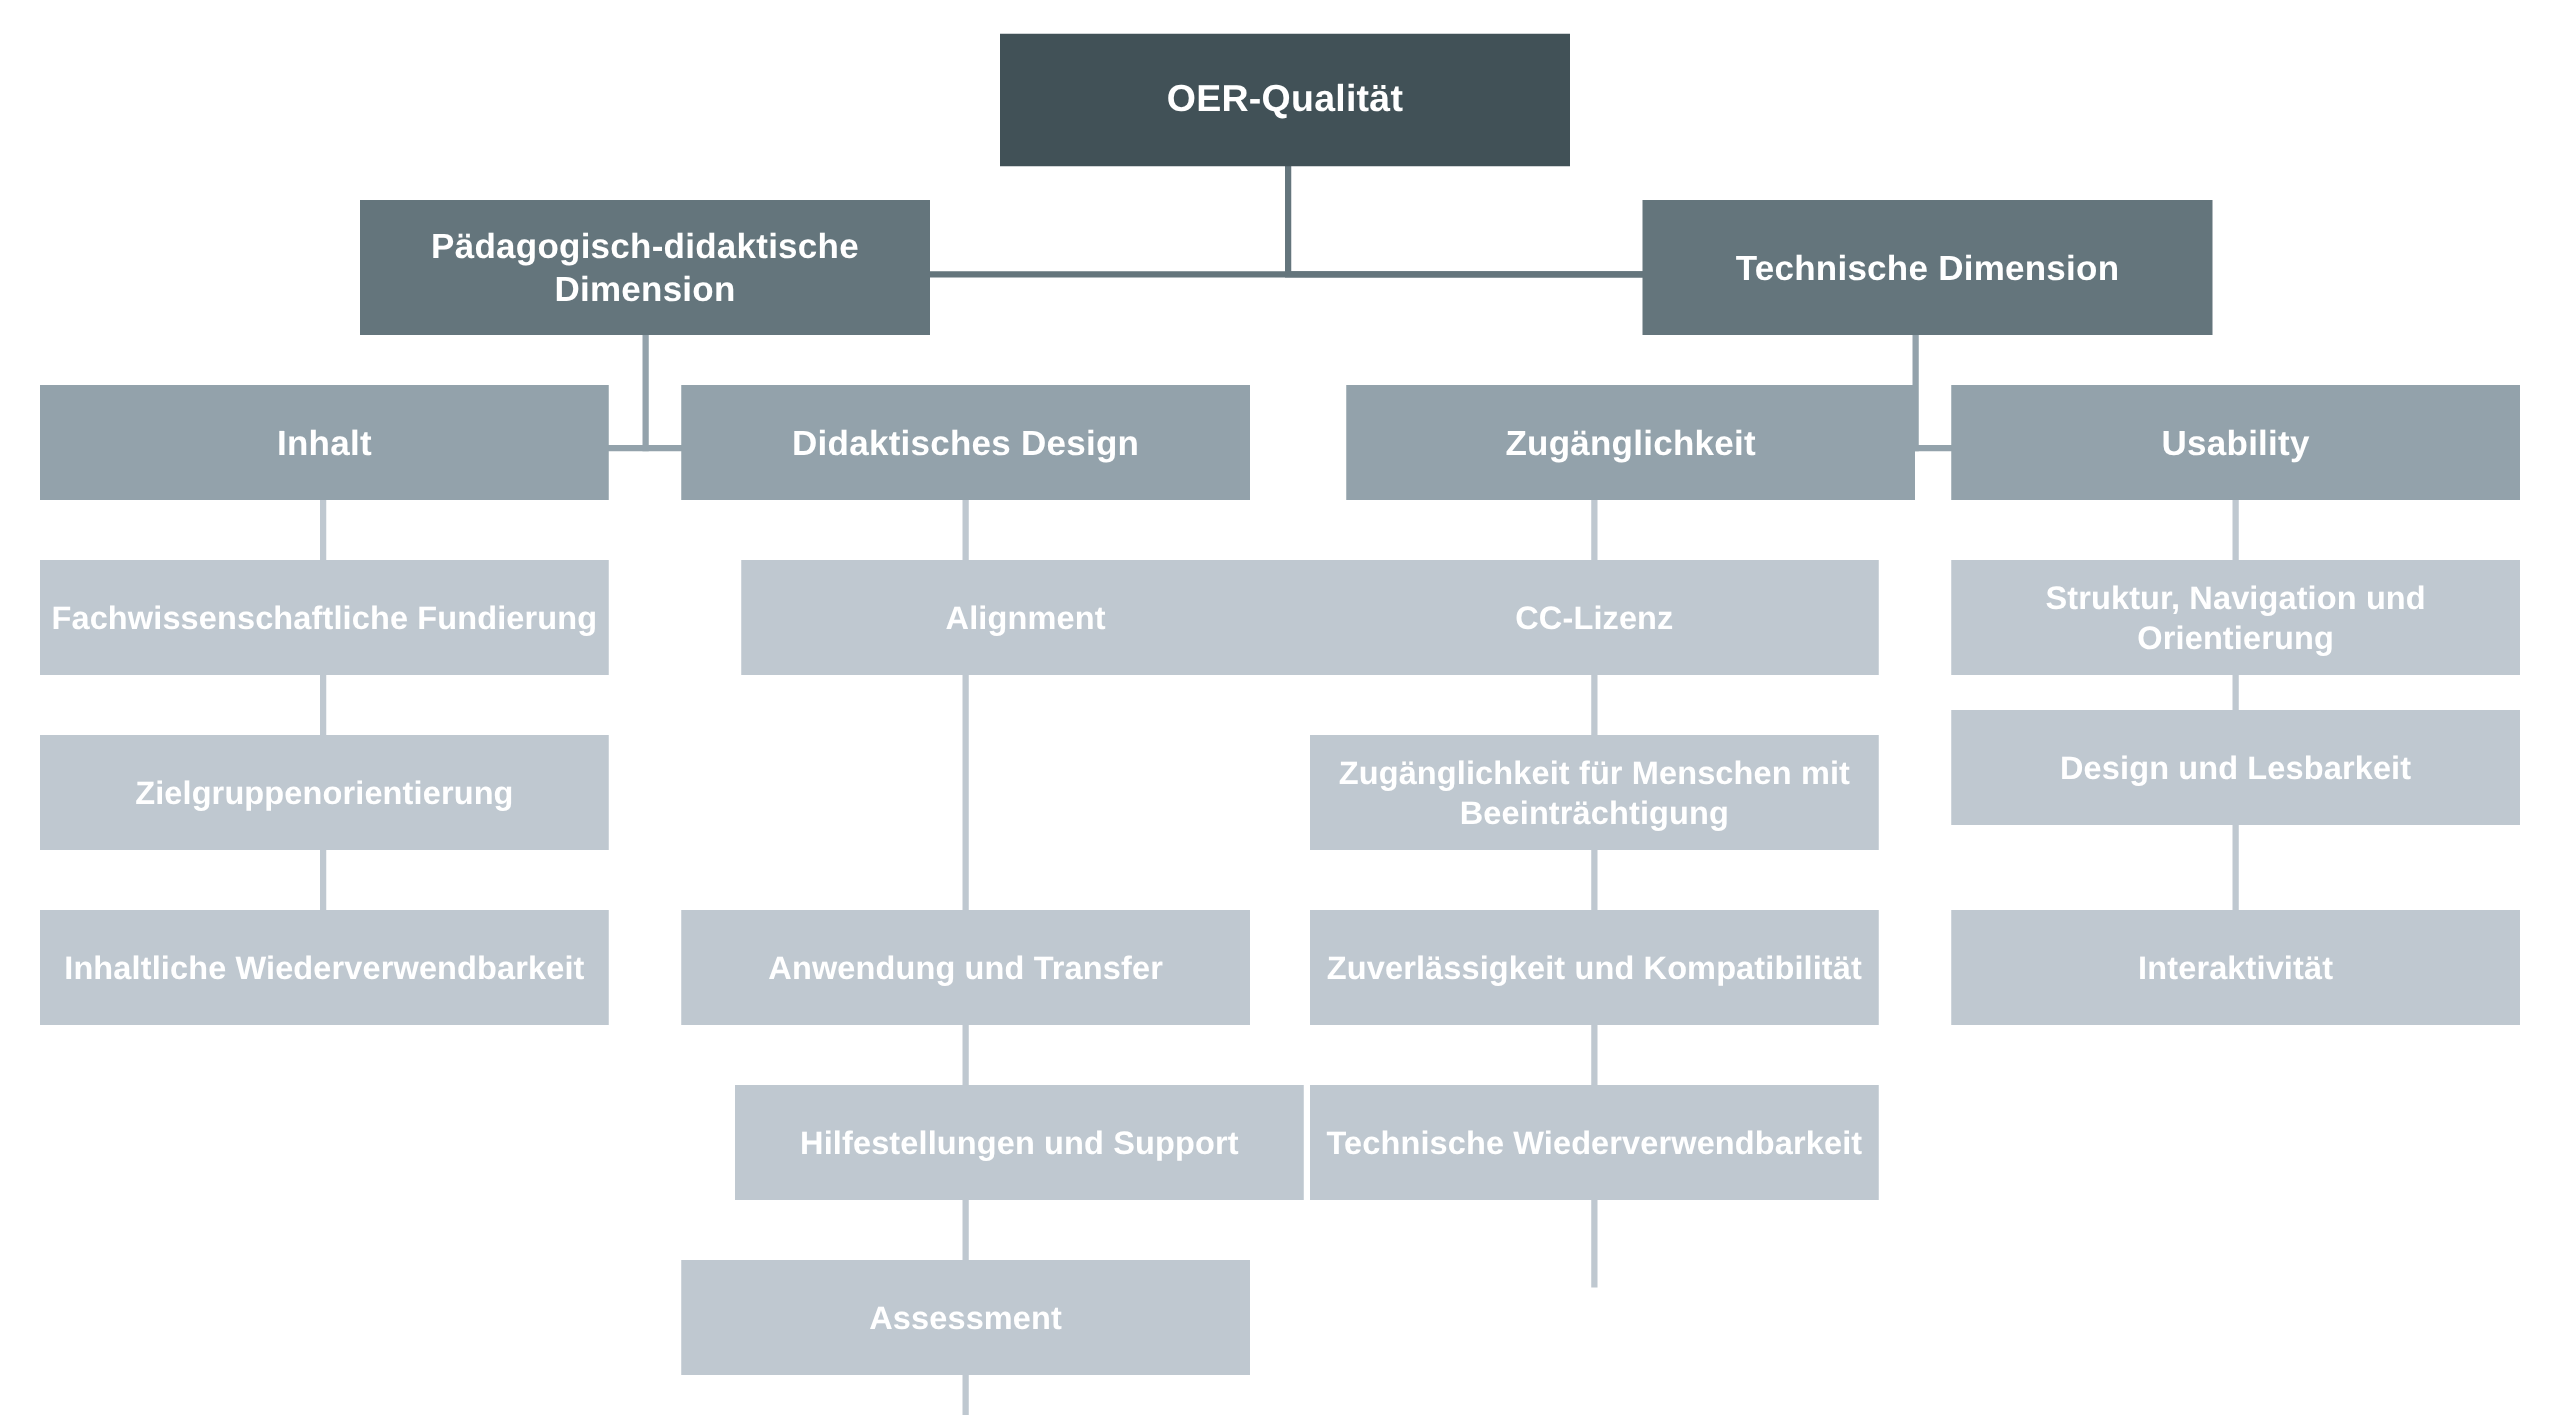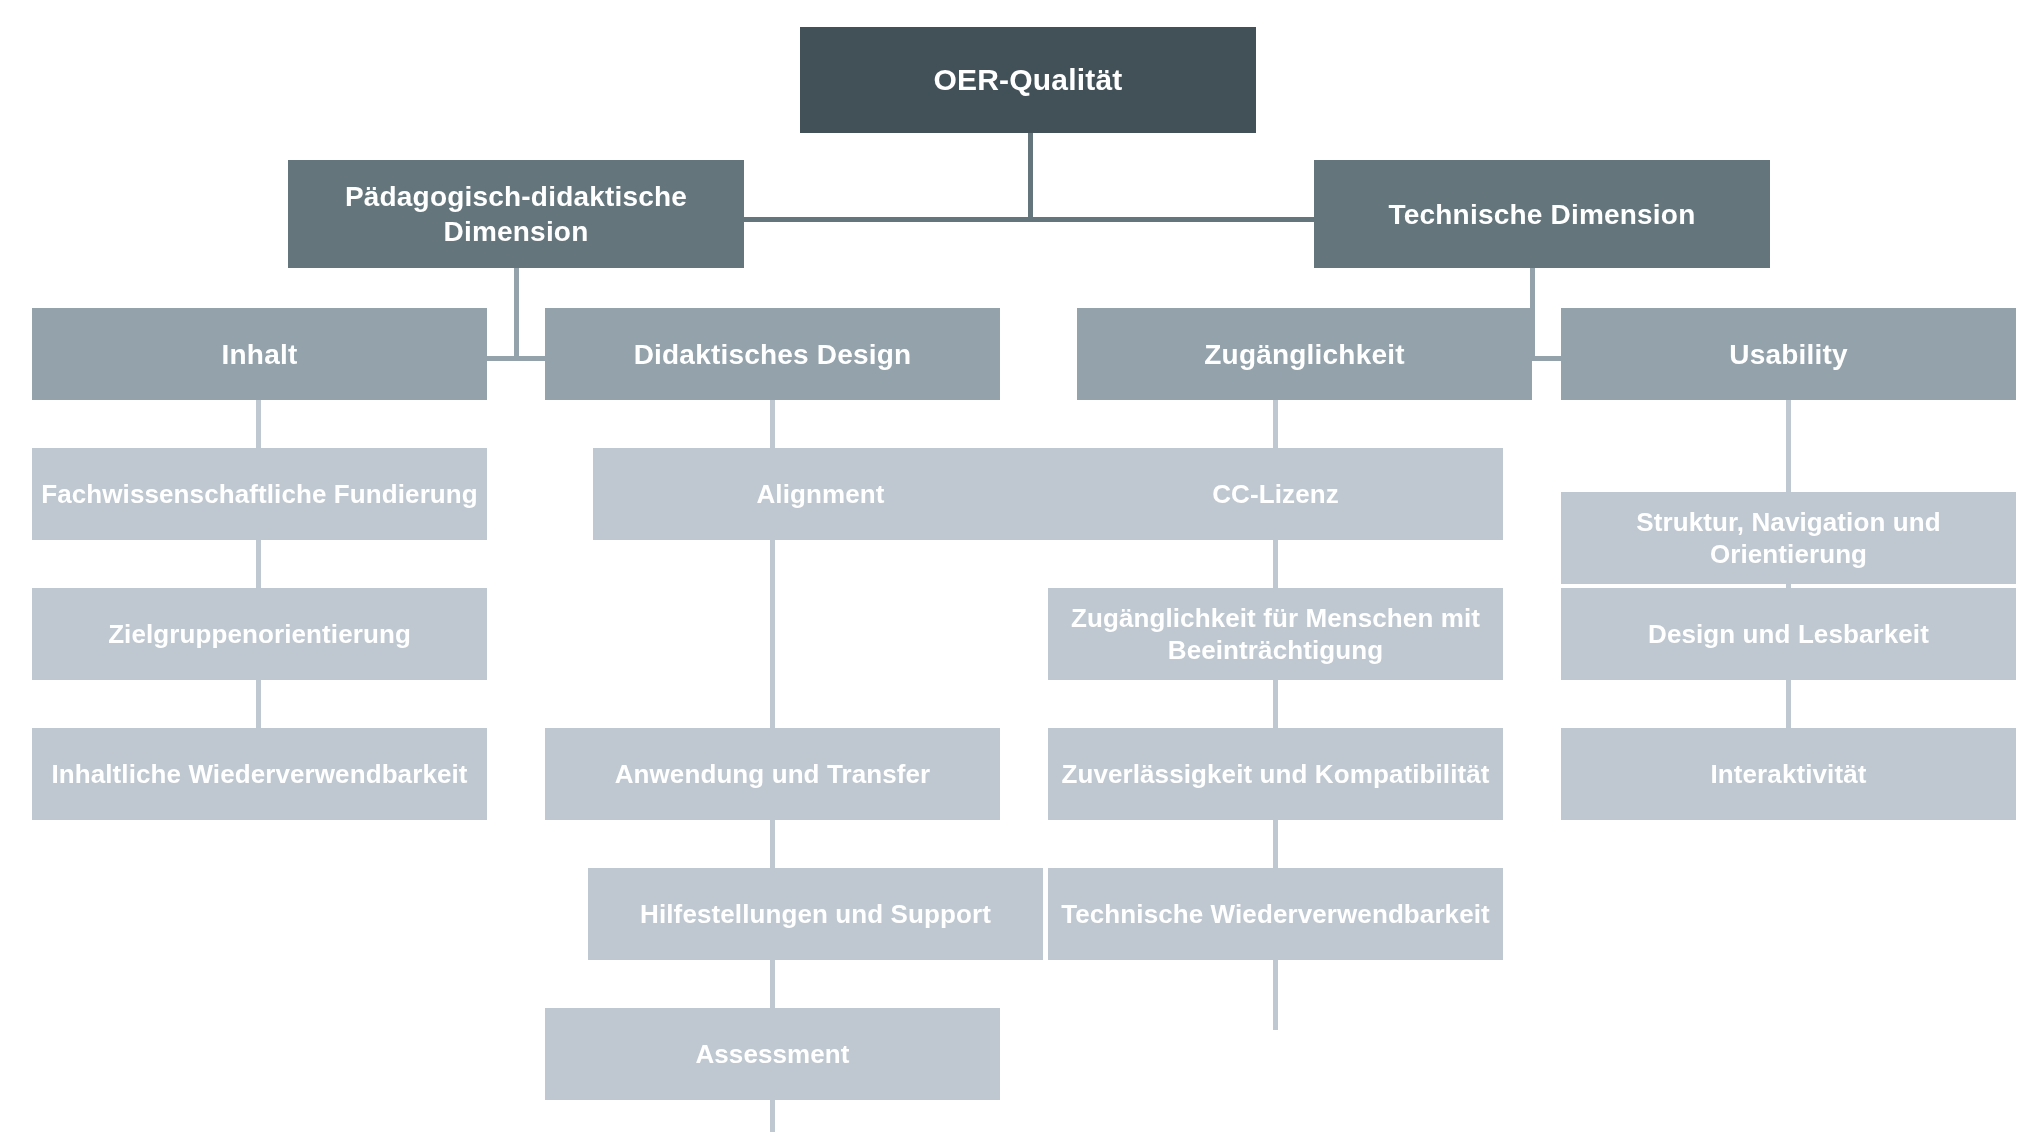--- a/index.html
+++ b/index.html
@@ -106,17 +106,17 @@
   <div class="node leaf" style="left:545px; top:448px; width:455px; height:92px;margin-left:48px;">Alignment</div>
   <div class="node leaf" style="left:545px; top:728px; width:455px; height:92px;">Anwendung und Transfer</div>
   <div class="node leaf" style="left:545px; top:868px; width:455px; height:92px;margin-left:43px;">Hilfestellungen und Support</div>
   <div class="node leaf" style="left:545px; top:1008px; width:455px; height:92px;">Assessment</div>
 
   <div class="node leaf" style="left:1048px; top:448px; width:455px; height:92px;">CC-Lizenz</div>
   <div class="node leaf" style="left:1048px; top:588px; width:455px; height:92px;">Zugänglichkeit für Menschen mit Beeinträchtigung</div>
   <div class="node leaf" style="left:1048px; top:728px; width:455px; height:92px;">Zuverlässigkeit und Kompatibilität</div>
   <div class="node leaf" style="left:1048px; top:868px; width:455px; height:92px;">Technische Wiederverwendbarkeit</div>
 
-  <div class="node leaf" style="left:1561px; top:448px; width:455px; height:92px;margin-top:44px;">Struktur, Navigation und Orientierung</div>
-  <div class="node leaf" style="left:1561px; top:588px; width:455px; height:92px;">Design und Lesbarkeit</div>
+  <div class="node leaf" style="left:1561px; top:448px; width:455px; height:92px;">Struktur, Navigation und Orientierung</div>
+  <div class="node leaf" style="left:1561px; top:568px; width:455px; height:92px;">Design und Lesbarkeit</div>
   <div class="node leaf" style="left:1561px; top:728px; width:455px; height:92px;">Interaktivität</div>
 
 </div>
 
 </body></html>

